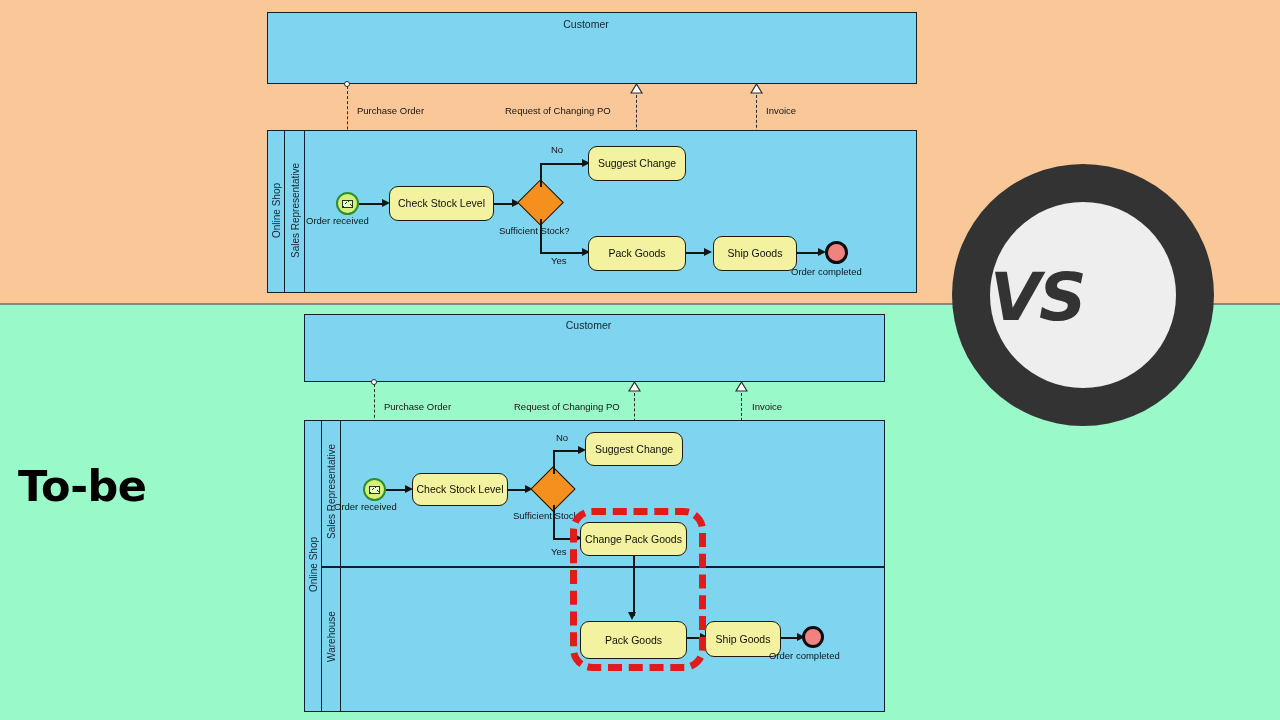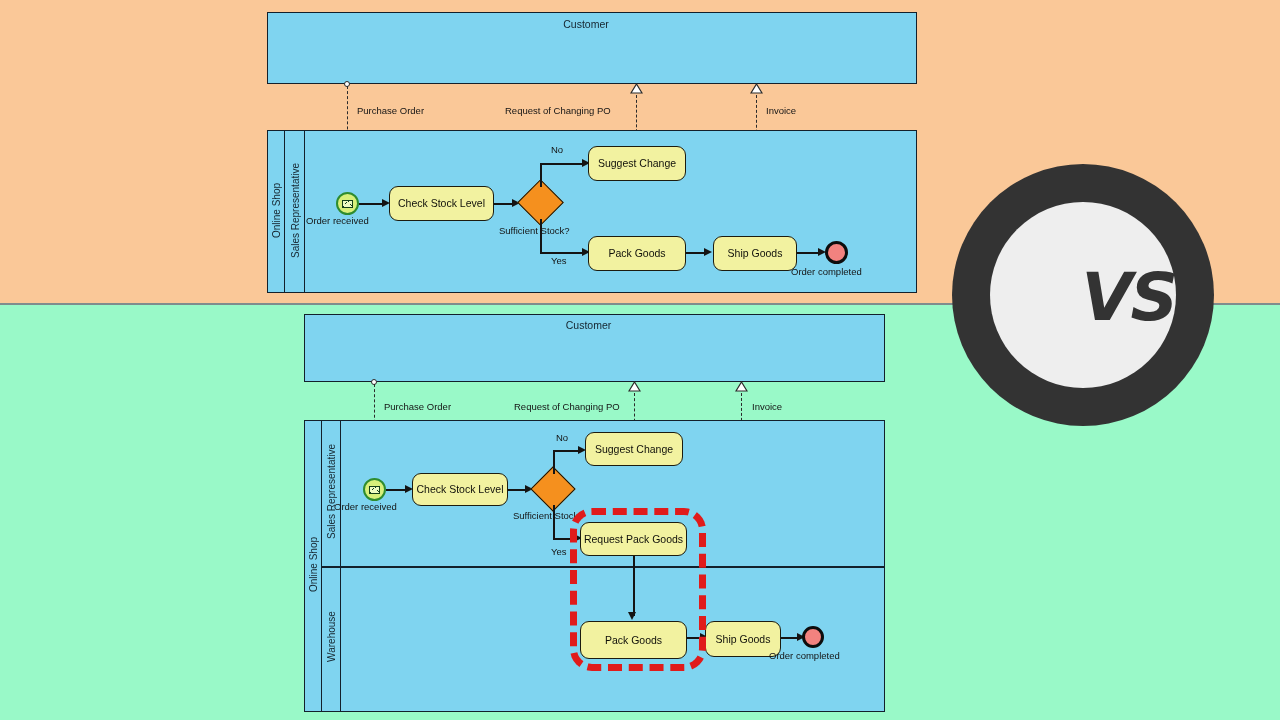--- a/index.html
+++ b/index.html
@@ -211,21 +211,21 @@
     align-items: center;
     justify-content: center;
   }
   #vs-inner {
     width: 186px;
     height: 186px;
     border-radius: 50%;
     background: #eeeeee;
     display: flex;
     align-items: center;
-    justify-content: flex-end;
+    justify-content: flex-start;
   }
   #vs-text {
     font-family: "DejaVu Sans", sans-serif;
     font-weight: bold;
     font-style: italic;
     font-size: 66px;
     color: #333333;
     letter-spacing: -2px;
     transform: translateY(2px);
   }
@@ -313,20 +313,21 @@
     <div class="arrow-right" style="left:818px; top:248px;"></div>
 
     <div class="end-event" style="left:825px; top:241px; width:23px; height:23px;"></div>
     <div class="flow-label" style="left:791px; top:266px;">Order completed</div>
   </div>
 
   <div class="half-divider"></div>
 
   <div class="half" id="tobe-half">
 
+    <div class="side-caption" id="caption-tobe" style="top:156px;">To-be</div>
 
     <div class="customer-box" style="left:304px; top:9px; width:581px; height:68px;">
       <div class="customer-label" style="top:4px;">Customer</div>
     </div>
 
     <div class="msg-origin" style="left:371px; top:74px;"></div>
     <div class="msg-v" style="left:374px; top:79px; height:90px;"></div>
     <svg style="position:absolute; left:368px; top:166px;" width="13" height="11">
       <polygon points="1,1 12,1 6.5,10" fill="#ffffff" stroke="#2a2a2a" stroke-width="1.2"></polygon>
     </svg>
@@ -384,21 +385,21 @@
     <div class="arrow-right" style="left:578px; top:141px;"></div>
     <div class="flow-label" style="left:556px; top:127px;">No</div>
 
     <div class="task" style="left:585px; top:127px; width:98px; height:34px;">Suggest Change</div>
 
     <div class="seq-v" style="left:553px; top:200px; height:34px;"></div>
     <div class="seq-h" style="left:553px; top:233px; width:25px;"></div>
     <div class="arrow-right" style="left:574px; top:229px;"></div>
     <div class="flow-label" style="left:551px; top:241px;">Yes</div>
 
-    <div class="task" style="left:580px; top:217px; width:107px; height:34px;">Request Pack Goods</div>
+    <div class="task" style="left:580px; top:217px; width:107px; height:34px;">Change Pack Goods</div>
 
     <div class="seq-v" style="left:633px; top:251px; height:60px;"></div>
     <div class="arrow-down" style="left:628px; top:307px;"></div>
 
     <div class="task" style="left:580px; top:316px; width:107px; height:38px;">Pack Goods</div>
 
     <div class="seq-h" style="left:687px; top:332px; width:18px;"></div>
     <div class="arrow-right" style="left:700px; top:328px;"></div>
 
     <div class="task" style="left:705px; top:316px; width:76px; height:36px;">Ship Goods</div>

